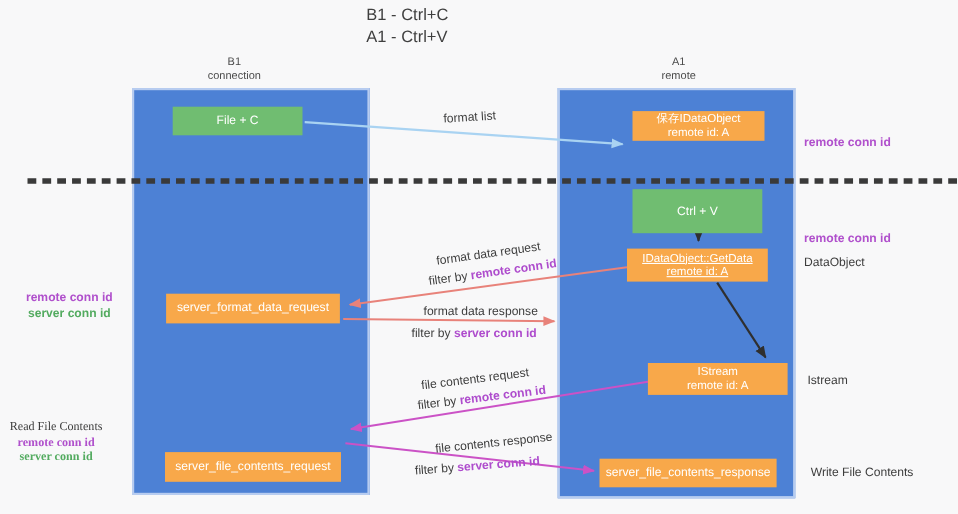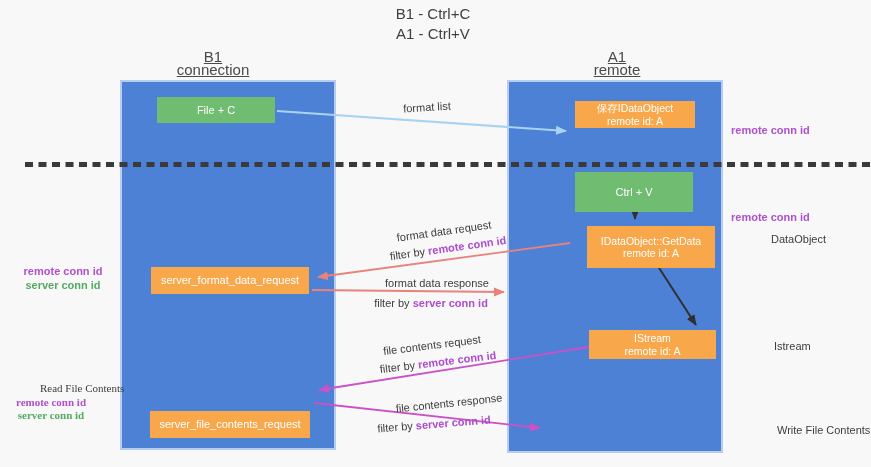--- a/index.html
+++ b/index.html
@@ -1,40 +1,40 @@
 <!DOCTYPE html>
 <html><head>
 <meta charset="utf-8">
 <style>
   html,body{margin:0;padding:0;}
   body{font-family:"Liberation Sans",sans-serif;background:#f7f7f8;}
   #canvas{position:relative;width:871px;height:467px;background:#f8f8f9;overflow:hidden;}
 
-  .title-block{position:absolute;left:333px;top:4px;width:200px;text-align:center;
+  .title-block{position:absolute;left:333px;top:4px;width:200px;text-align:left;
     font-size:15px;line-height:20px;color:#3f3f3f;}
-  .lane-header{position:absolute;width:120px;text-align:center;font-size:15px;
-    line-height:13px;color:#4a4a4a;text-decoration:underline;}
+  .lane-header{position:absolute;width:120px;text-align:center;font-size:10px;
+    line-height:13px;color:#4a4a4a;}
   .lane{position:absolute;background:#4d81d5;border:2px solid #b7ccf0;box-sizing:border-box;}
 
   svg.overlay{position:absolute;left:0;top:0;width:871px;height:467px;pointer-events:none;}
 
   .node{position:absolute;display:flex;flex-direction:column;align-items:center;
     justify-content:center;color:#ffffff;text-align:center;font-size:11px;line-height:13px;}
   .node.two{font-size:10.5px;line-height:12.5px;}
   .orange{background:#f8a84a;}
   .green{background:#70bd71;}
 
   .edge-label{position:absolute;white-space:nowrap;font-size:11px;color:#3d3d3d;
     transform-origin:center;}
   .hl{color:#ae4ccd;font-weight:bold;}
 
   .ann{position:absolute;font-size:11px;white-space:nowrap;}
   .purple{color:#b050cc;font-weight:bold;}
   .greentx{color:#53ab60;font-weight:bold;}
-  .dark{color:#3d3d3d;margin-left:40px;}
+  .dark{color:#3d3d3d;}
   .stack{text-align:center;line-height:14px;}
 </style>
 </head>
 <body>
 
 <div id="canvas">
 
   <div class="title-block">
     <div>B1 - Ctrl+C</div>
     <div>A1 - Ctrl+V</div>
@@ -85,39 +85,42 @@
 
   <div class="node orange two" style="left:575px;top:101px;width:120px;height:27px;">
     <div>保存IDataObject</div>
     <div>remote id: A</div>
   </div>
 
   <div class="node green" style="left:575px;top:172px;width:118px;height:40px;">
     <div>Ctrl + V</div>
   </div>
 
-  <div class="node orange two" style="left:587px;top:226px;width:128px;height:42px;">
+  <div class="node orange two" style="left:570px;top:226px;width:128px;height:30px;text-decoration:underline;">
     <div>IDataObject::GetData</div>
     <div>remote id: A</div>
   </div>
 
   <div class="node orange" style="left:151px;top:267px;width:158px;height:27px;">
     <div>server_format_data_request</div>
   </div>
 
 
   <div class="node orange two" style="left:589px;top:330px;width:127px;height:29px;">
     <div>IStream</div>
     <div>remote id: A</div>
   </div>
 
   <div class="node orange" style="left:150px;top:383px;width:160px;height:27px;margin-top:28px;">
     <div>server_file_contents_request</div>
   </div>
 
+  <div class="node orange" style="left:545px;top:417px;width:161px;height:26px;">
+    <div>server_file_contents_response</div>
+  </div>
 
   <div class="edge-label" style="left:427px;top:107px;transform:translate(-50%,-50%) rotate(-3.5deg);">format list</div>
 
   <div class="edge-label" style="left:444px;top:231px;transform:translate(-50%,-50%) rotate(-8deg);">format data request</div>
   <div class="edge-label" style="left:448px;top:248px;transform:translate(-50%,-50%) rotate(-8deg);"><span>filter by </span><span class="hl">remote conn id</span></div>
 
   <div class="edge-label" style="left:437px;top:283px;transform:translate(-50%,-50%);">format data response</div>
   <div class="edge-label" style="left:431px;top:303px;transform:translate(-50%,-50%);"><span>filter by </span><span class="hl">server conn id</span></div>
 
   <div class="edge-label" style="left:432px;top:345px;transform:translate(-50%,-50%) rotate(-7deg);">file contents request</div>

